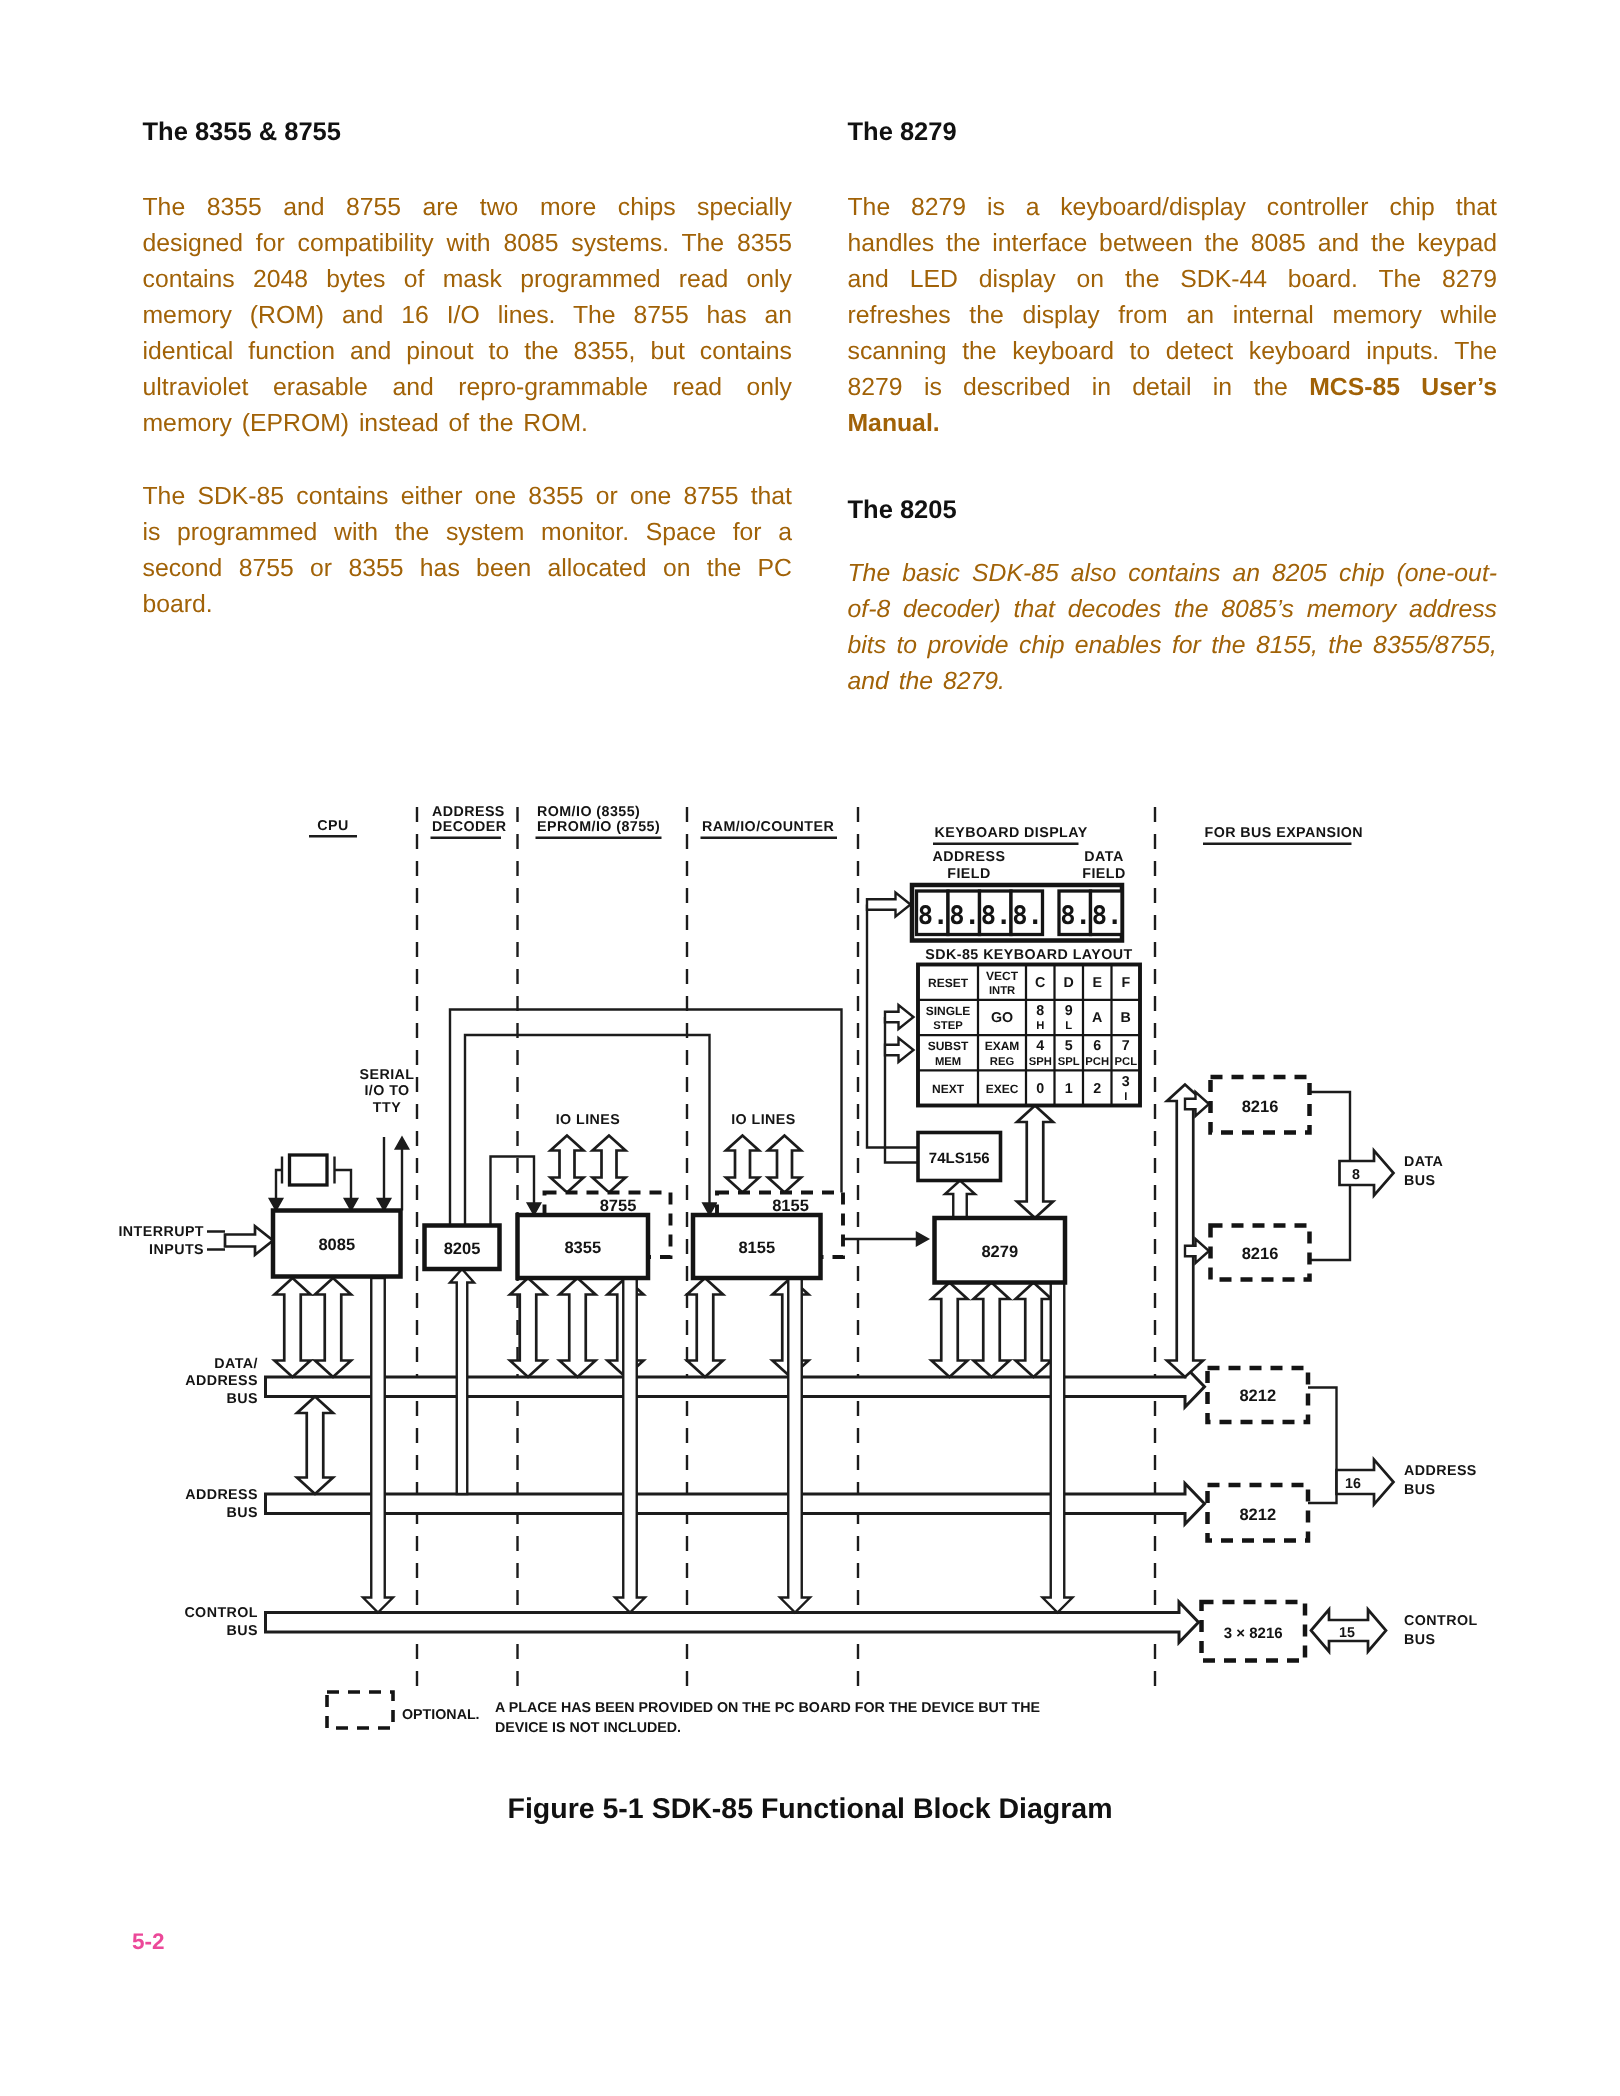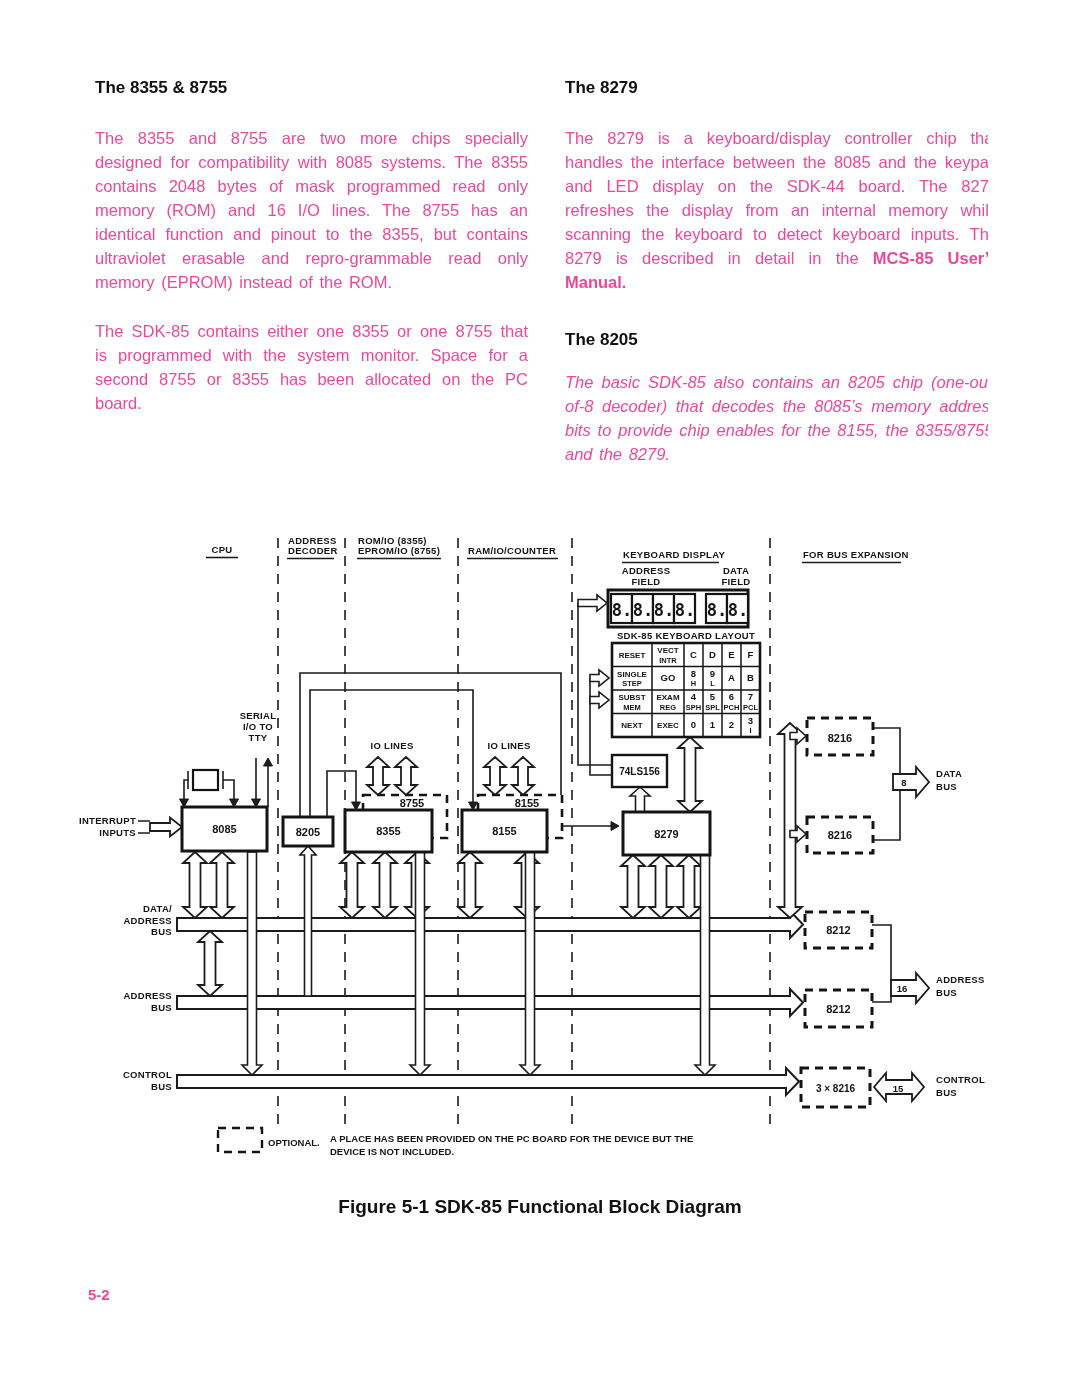--- a/index.html
+++ b/index.html
@@ -1,20 +1,20 @@
 <!DOCTYPE html>
 <html><head>
 <meta charset="utf-8">
 <style>
   html,body{margin:0;padding:0;background:#fff;}
   #page{position:relative;width:988px;height:1397px;background:#fff;color:#1c1c1c;
-        font-family:"Liberation Sans",sans-serif;overflow:hidden;}
+        font-family:"Liberation Sans",sans-serif;overflow:hidden;padding-left:11px;}
   .col{position:absolute;width:433px;}
   .col h2{font-size:17px;font-weight:bold;margin:0 0 0 0;color:#111;}
-  .col p{font-size:16.5px;line-height:24px;text-align:justify;margin:0;color:#ec4899;word-spacing:2px;}
+  .col p{font-size:16.5px;line-height:24px;text-align:justify;margin:0;color:#a16207;word-spacing:2px;}
   #caption{position:absolute;left:0;top:1196px;width:1080px;text-align:center;
            font-size:19px;font-weight:bold;color:#111;}
   #pagenum{position:absolute;left:88px;top:1286px;font-size:15px;font-weight:bold;color:#ec4899;}
   svg{position:absolute;left:0;top:515px;}
   svg text{font-family:"Liberation Sans",sans-serif;font-weight:bold;fill:#141414;}
   .lbl{font-size:9.5px;letter-spacing:.3px;}
   .chip{font-size:11px;}
   .sm{font-size:9.5px;}
   .digit{font-family:"DejaVu Sans Mono",monospace;font-size:17px;}
   .ln{stroke:#1c1c1c;stroke-width:1.6;fill:none;}

